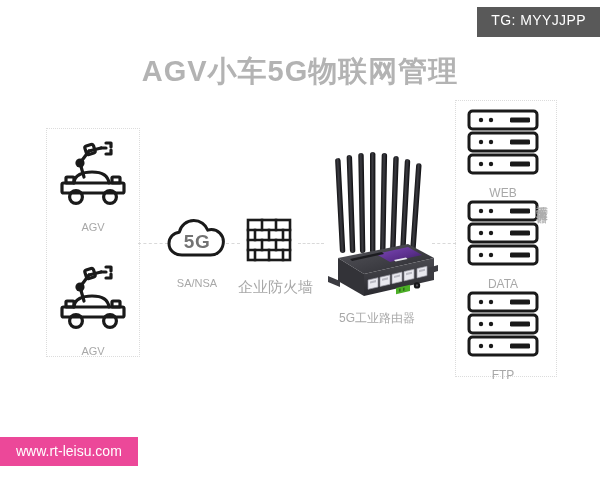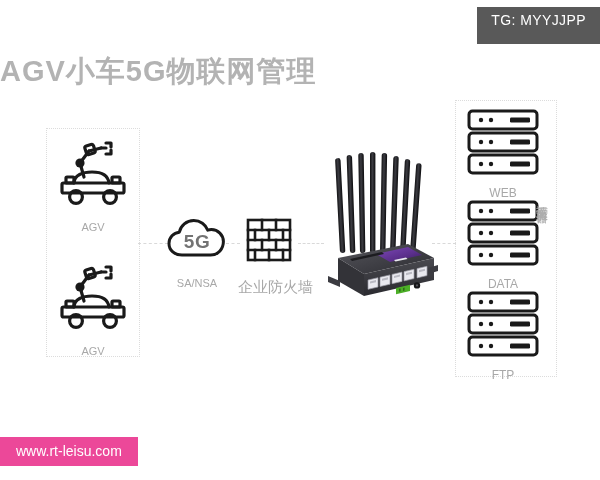--- a/index.html
+++ b/index.html
@@ -17,32 +17,32 @@
 
   
   .tg-badge {
     position: absolute;
     top: 7px;
     right: 0px;
     background: #595959;
     color: #ffffff;
     font-size: 14px;
     letter-spacing: 0.4px;
-    padding: 6px 14px 17px 14px;
+    padding: 6px 14px 10px 14px;
     line-height: 1;
     white-space: nowrap;
   }
 
   
   .page-title {
     position: absolute;
     top: 56px;
     left: 0;
     width: 600px;
-    text-align: left;
+    text-align: center;
     font-size: 29px;
     font-weight: bold;
     color: #b3b3b3;
     letter-spacing: 1px;
     line-height: 1.1;
     white-space: nowrap;
   }
 
   
   .footer-bar {
@@ -328,20 +328,21 @@
       <path d="M83 148.8 L84.6 148.4 L84.6 151.4 L83 151.8 Z" fill="#2f6b18"></path>
       <path d="M87 147.9 L88.6 147.5 L88.6 150.5 L87 150.9 Z" fill="#2f6b18"></path>
 
       <circle cx="101" cy="145.4" r="3.2" fill="#17171a"></circle>
       <circle cx="101" cy="145.4" r="1.1" fill="#55555c"></circle>
 
       <path d="M12 136 L24 141 L24 147 L12 142 Z" fill="#3b3b41"></path>
       <path d="M112 128 L122 125 L122 131 L112 134 Z" fill="#3b3b41"></path>
     </svg>
   </span>
+  <div class="node-label cn">5G工业路由器</div>
 </div>
 
 <div class="node server-node" id="server-node-web">
   <span>
     <svg width="74" height="70" viewBox="0 0 74 70" fill="none" stroke="#1a1a1a" stroke-width="3">
       <rect x="3" y="3" width="68" height="18" rx="3.5"></rect>
       <circle cx="15" cy="12" r="2.2" fill="#1a1a1a" stroke="none"></circle>
       <circle cx="25" cy="12" r="2.2" fill="#1a1a1a" stroke="none"></circle>
       <rect x="44" y="9.5" width="20" height="5" rx="1.2" fill="#1a1a1a" stroke="none"></rect>
       <rect x="3" y="25" width="68" height="18" rx="3.5"></rect>

